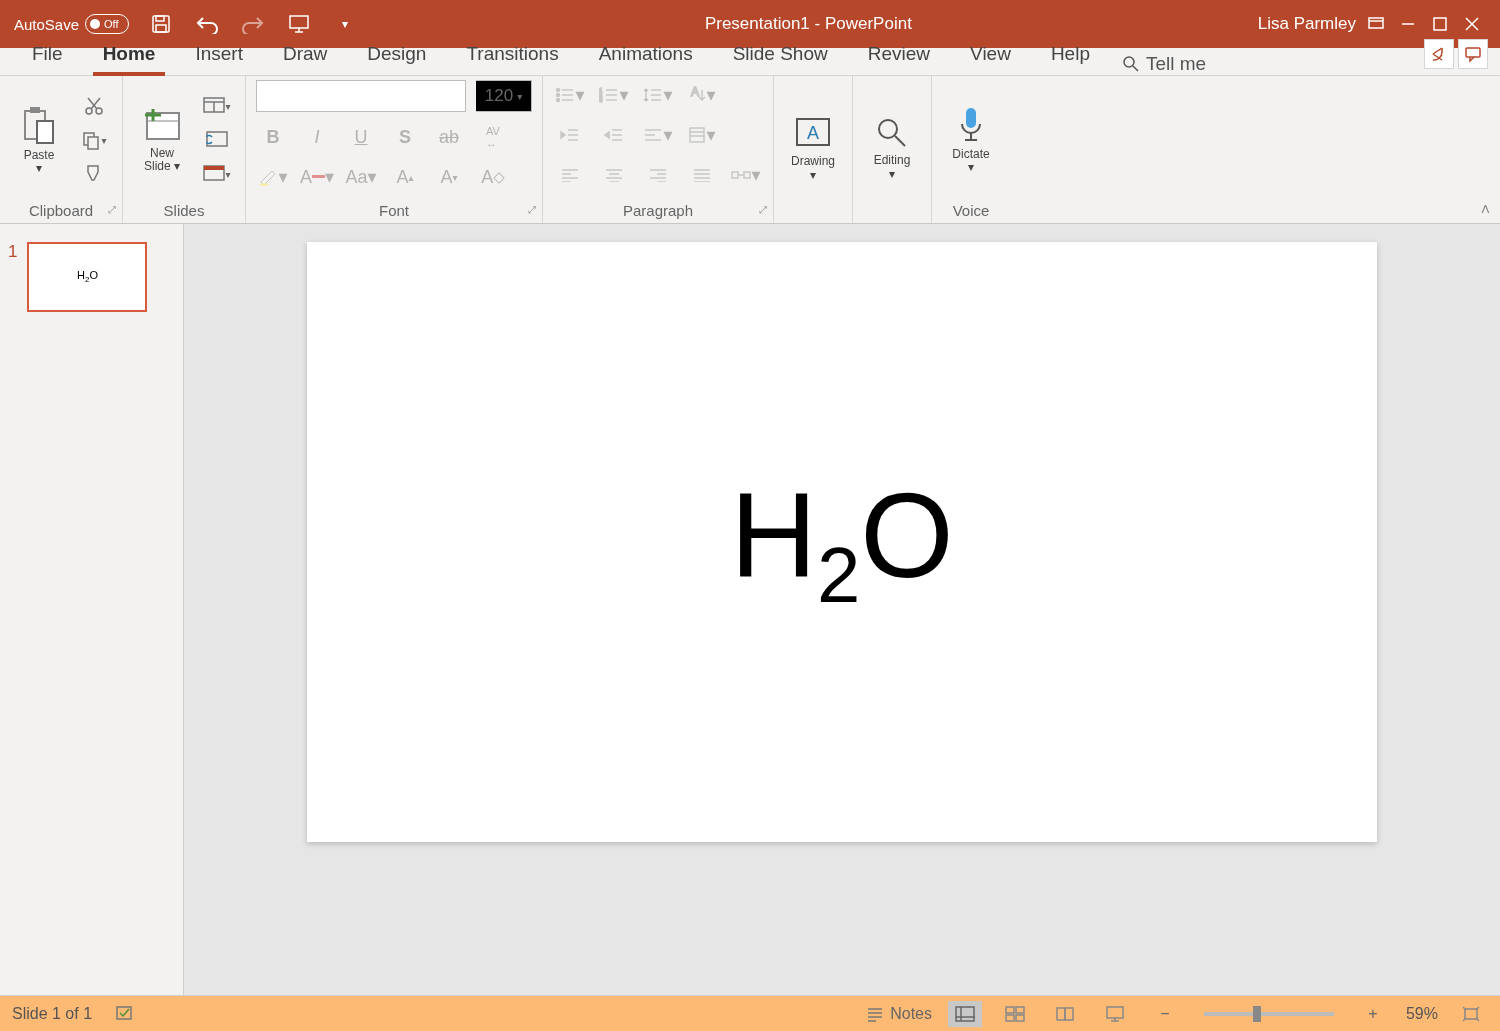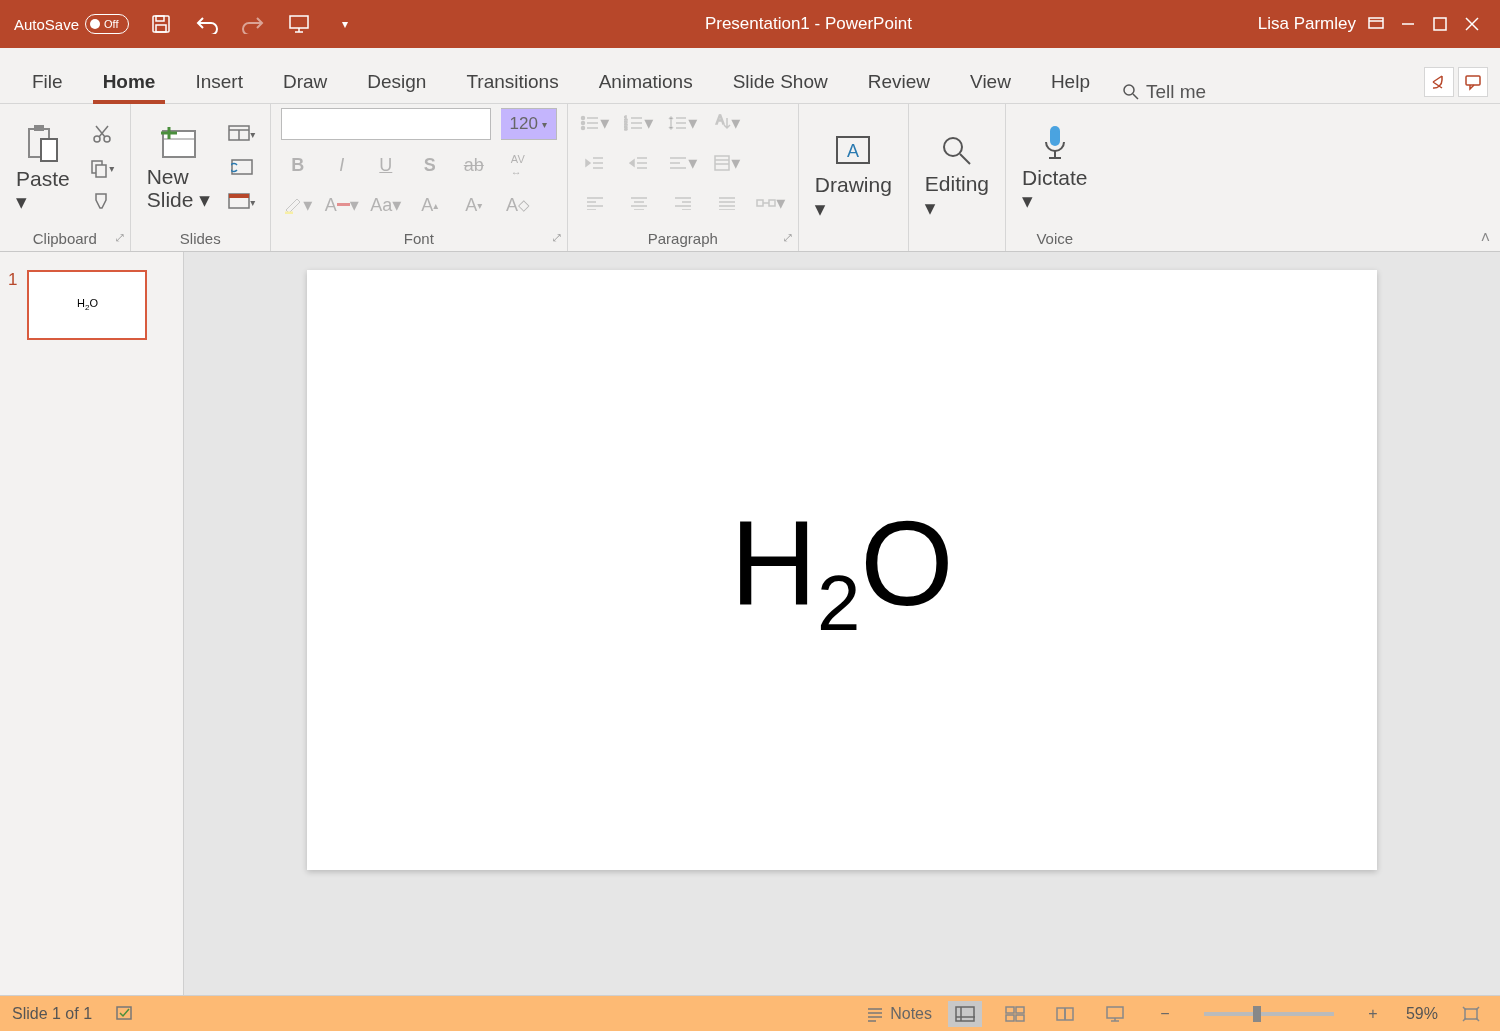--- a/index.html
+++ b/index.html
@@ -10,43 +10,43 @@
 .titlebar .left { display: flex; align-items: center; gap: 18px; padding-left: 14px; }
 .autosave { display: flex; align-items: center; gap: 6px; font-size: 15px; }
 .autosave-toggle { width: 44px; height: 20px; border: 1.5px solid #fff; border-radius: 10px; display: flex; align-items: center; padding: 0 4px; gap: 4px; font-size: 11px; }
 .autosave-toggle .knob { width: 10px; height: 10px; background: #fff; border-radius: 50%; }
 .qat-btn { width: 28px; height: 28px; display: flex; align-items: center; justify-content: center; cursor: pointer; }
 .titlebar .center { flex: 1; text-align: center; font-size: 17px; }
 .titlebar .right { display: flex; align-items: center; gap: 8px; padding-right: 16px; font-size: 17px; }
 .win-btn { width: 24px; height: 24px; display: flex; align-items: center; justify-content: center; cursor: pointer; }
 
 
-.tabsrow { height: 56px; background: #f3f2f1; display: flex; align-items: flex-end; padding: 0 12px; border-bottom: 1px solid #d6d6d6; }
+.tabsrow { height: 28px; background: #f3f2f1; display: flex; align-items: flex-end; padding: 0 12px; border-bottom: 1px solid #d6d6d6; }
 .tab { padding: 10px 20px; font-size: 19px; color: #444; cursor: pointer; }
 .tab.active { font-weight: 600; color: #333; position: relative; }
 .tab.active::after { content: ""; position: absolute; left: 10px; right: 10px; bottom: -1px; height: 4px; background: #b7472a; }
 .tabsrow .spacer { flex: 1; }
 .tellme { display: flex; align-items: center; gap: 6px; font-size: 19px; color: #555; padding: 0 12px; }
 .right-icons { display: flex; gap: 4px; padding-bottom: 6px; }
 .right-icon-btn { width: 30px; height: 30px; border: 1px solid #d6d6d6; background: #fff; display: flex; align-items: center; justify-content: center; }
 
 
 .ribbon { height: 148px; background: #f3f2f1; display: flex; border-bottom: 1px solid #c8c8c8; }
 .group { border-right: 1px solid #d6d6d6; display: flex; flex-direction: column; padding: 4px 10px 2px 10px; }
 .group-content { flex: 1; display: flex; align-items: center; gap: 8px; }
 .group-label { text-align: center; font-size: 15px; color: #666; padding: 2px 0; position: relative; }
 .group-label .launcher { position: absolute; right: -4px; top: 4px; font-size: 10px; color: #888; }
 .big-btn { display: flex; flex-direction: column; align-items: center; justify-content: center; gap: 4px; padding: 4px 6px; cursor: pointer; min-width: 58px; }
-.big-btn .lbl { font-size: 21px; color: #444; line-height: 1.1; }
+.big-btn .lbl { font-size: 12px; color: #444; text-align: center; line-height: 1.1; }
 .small-btns { display: flex; flex-direction: column; gap: 10px; }
 .small-btn { width: 36px; height: 24px; display: flex; align-items: center; justify-content: center; cursor: pointer; color: #666; }
 .font-group .row { display: flex; align-items: center; gap: 10px; }
 .font-group { gap: 10px; }
 .font-name { width: 210px; height: 32px; border: 1px solid #bbb; background: #fff; display: flex; align-items: center; }
-.font-size { width: 56px; height: 32px; border: 1px solid #bbb; border-left: none; background: #c4b5fd; display: flex; align-items: center; justify-content: center; font-size: 17px; color: #666; }
+.font-size { width: 56px; height: 32px; border: 1px solid #bbb; border-left: none; background: #000000; display: flex; align-items: center; justify-content: center; font-size: 17px; color: #666; }
 .ico { width: 34px; height: 30px; display: flex; align-items: center; justify-content: center; cursor: pointer; color: #555; font-size: 18px; }
 .ico.muted { opacity: 0.4; }
 
 
 .main { flex: 1; display: flex; background: #e6e6e6; overflow: hidden; }
 .thumbs { width: 184px; background: #f3f2f1; border-right: 1px solid #cfcfcf; padding: 18px 8px; display: flex; gap: 10px; }
 .thumb-num { font-size: 17px; color: #b7472a; }
 .thumb { width: 120px; height: 70px; background: #fff; border: 2px solid #d85b3e; display: flex; align-items: center; justify-content: center; font-size: 12px; }
 .thumb .formula { font-size: 11px; }
 .thumb sub { font-size: 8px; }

